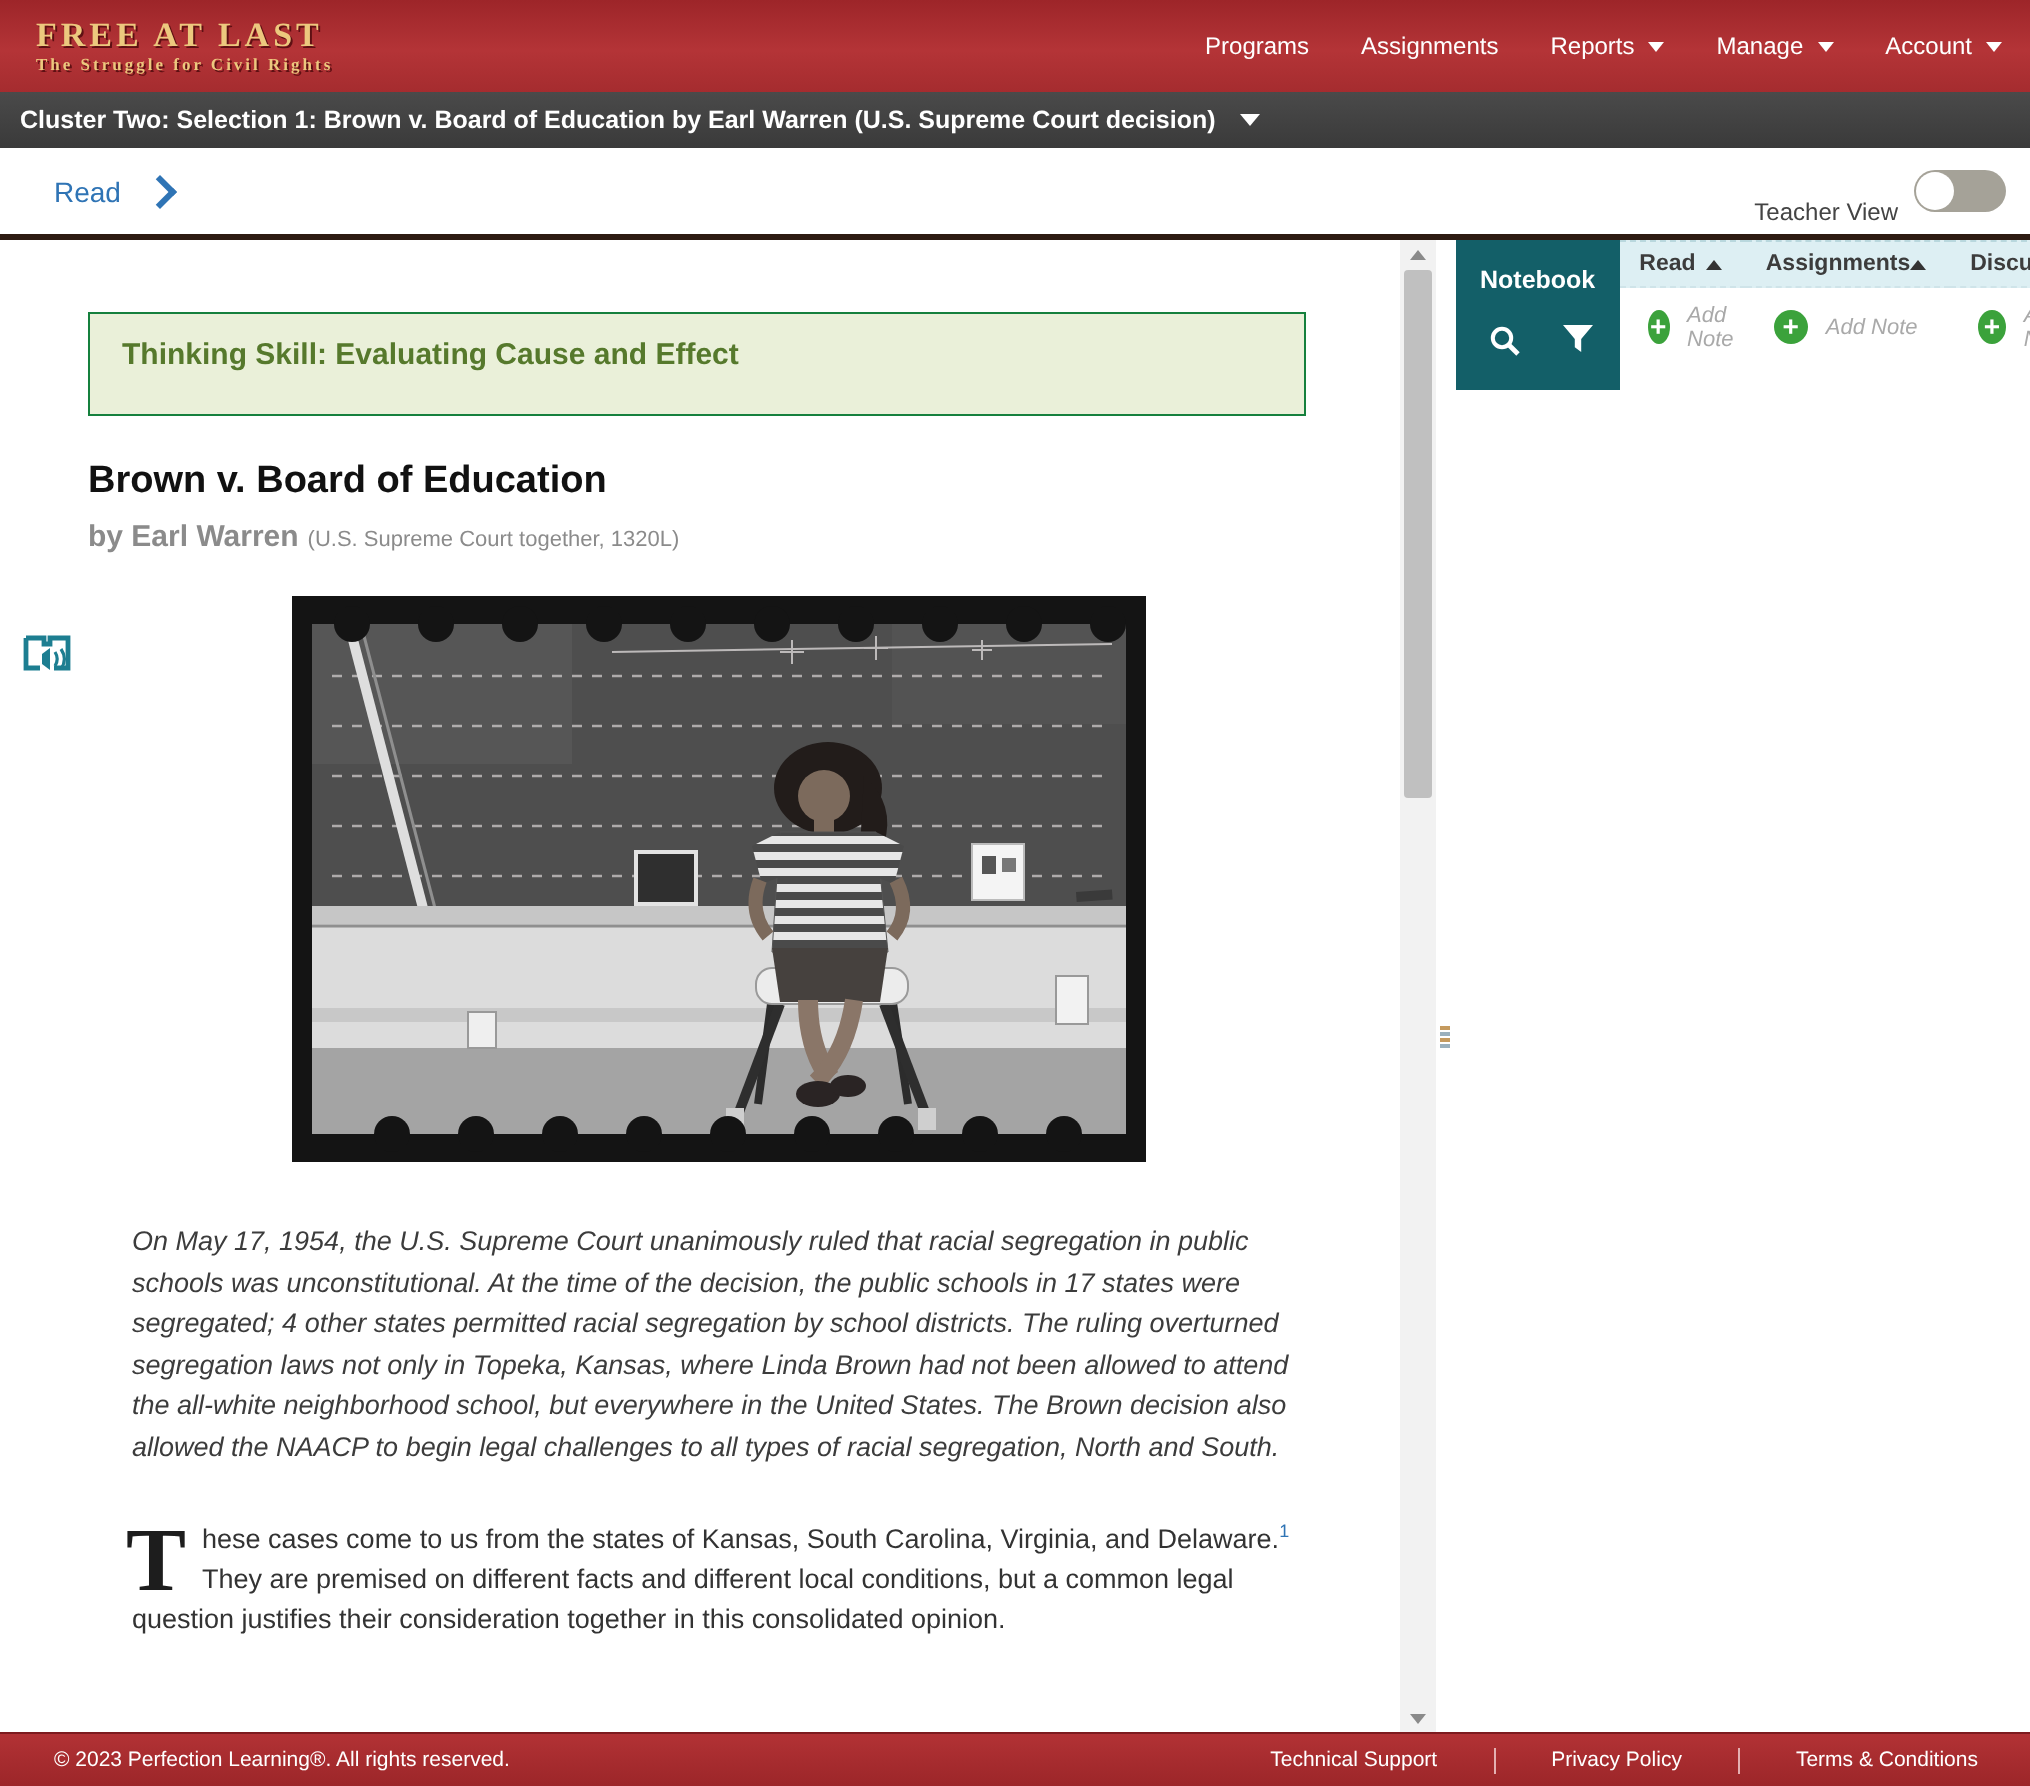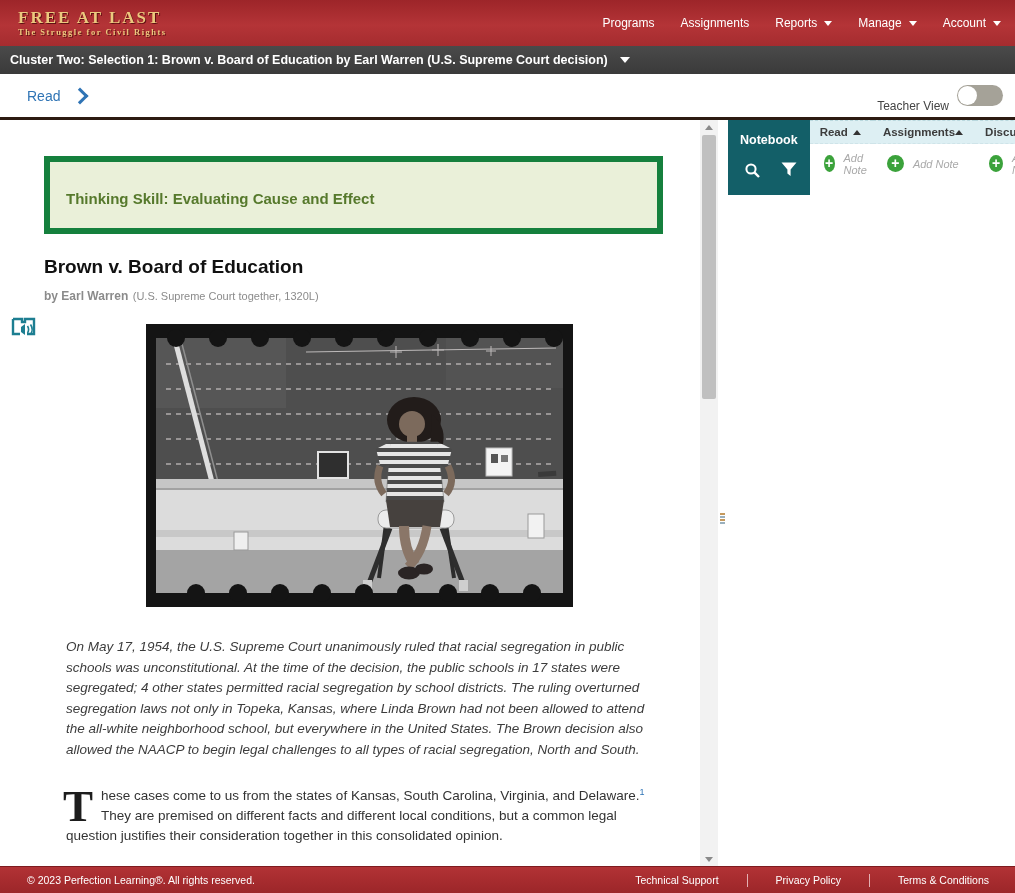--- a/index.html
+++ b/index.html
@@ -39,28 +39,28 @@
   .teacher-view{display:flex;align-items:center;gap:8px;}
   .teacher-view .tv-label{font-size:12px;color:#444;margin-top:20px;}
   .toggle{width:46px;height:21px;border-radius:11px;background:#a5a298;position:relative;cursor:pointer;}
   .toggle .knob{position:absolute;left:1px;top:1px;width:19px;height:19px;border-radius:50%;background:#fff;}
   .dark-divider{height:3px;background:#2d1b12;}
   
   .main{height:746px;display:flex;}
   .content{width:700px;position:relative;overflow:hidden;background:#fff;}
   
   .skill-box{
-    margin:36px 0 0 44px;width:575px;background:#eaf0d9;border:6px solid #15803d;
-    padding:28px 16px 14px 16px;
+    margin:36px 0 0 44px;width:575px;background:#eaf0d9;border:1px solid #15803d;
+    padding:12px 16px 14px 16px;
   }
   .skill-box h2{margin:0 0 7px 0;font-size:15px;color:#56792c;}
   .skill-box p{margin:0;font-size:13.5px;line-height:21px;color:#333;}
   .article-title{margin:22px 0 0 44px;font-size:19px;font-weight:bold;color:#111;}
   .byline{margin:8px 0 0 44px;color:#8b8b8b;}
-  .byline .by-name{font-weight:bold;font-size:12px;}
+  .byline .by-name{font-weight:bold;font-size:15px;}
   .byline .by-suffix{font-size:11px;}
   
   .readaloud{position:absolute;left:10px;top:196px;cursor:pointer;}
   
   .photo{margin:20px 0 0 146px;width:427px;height:283px;display:block;}
   
   .intro{margin:30px 0 0 66px;width:585px;font-style:italic;font-size:13.5px;line-height:20.5px;color:#3c3c3c;}
   
   .body-para{margin:26px 0 0 66px;width:586px;font-size:13.5px;line-height:20px;color:#333;}
   .dropcap{

